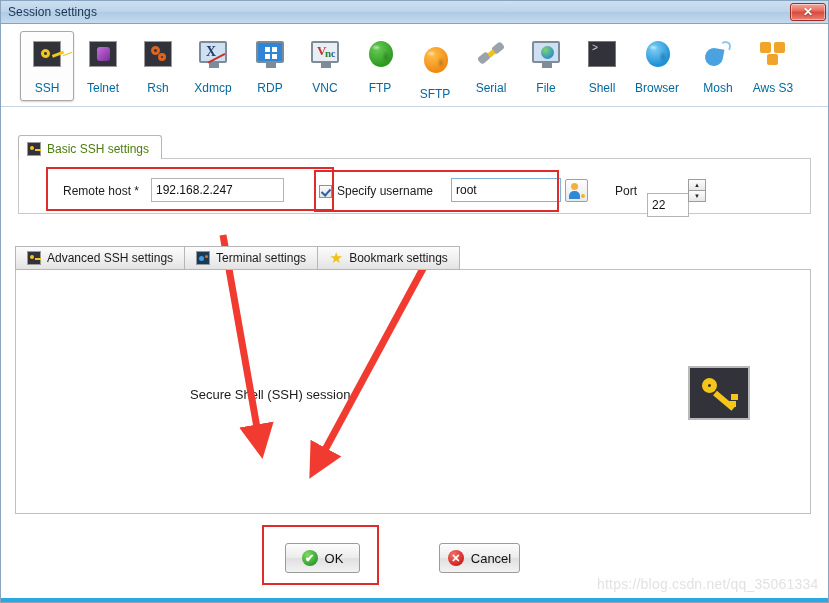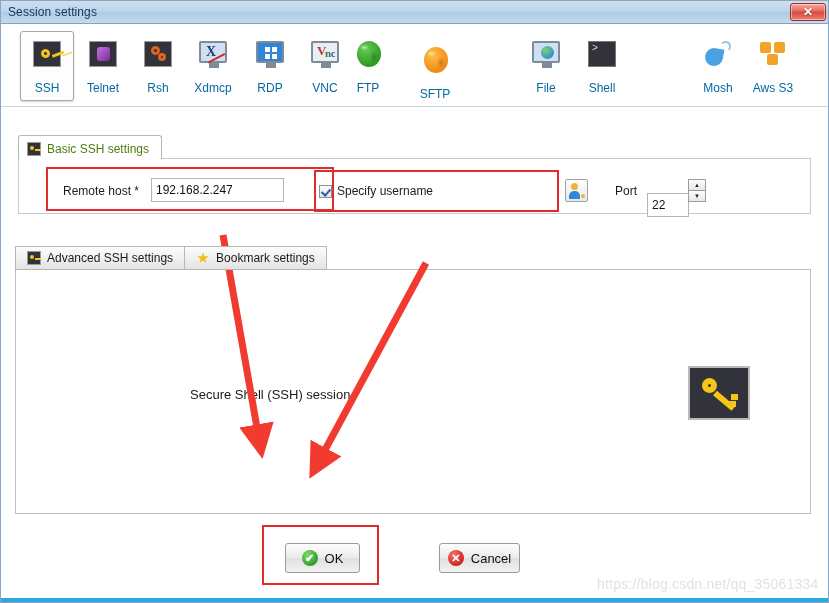--- a/index.html
+++ b/index.html
@@ -523,57 +523,73 @@
       <span class="ico">
         <span class="monitor" style="background:#e9eef5;">
           <span style="position:absolute;left:4px;top:0px;font-size:13px;font-weight:bold;color:#c4342a;font-family:'Liberation Serif',serif;line-height:16px;">V</span>
           <span style="position:absolute;left:12px;top:2px;font-size:11px;font-weight:bold;color:#2f7d2f;font-family:'Liberation Serif',serif;line-height:16px;">n</span>
           <span style="position:absolute;left:18px;top:4px;font-size:10px;font-weight:bold;color:#2560a8;font-family:'Liberation Serif',serif;line-height:14px;">c</span>
         </span>
       </span>
       <span class="lbl">VNC</span>
     </div>
 
-    <div class="proto" style="left:340px;text-align:right;">
+    <div class="proto" style="left:352px;text-align:right;">
       <span class="ico">
         <span class="globe">
             <span class="land"></span>
           </span>
       </span>
       <span class="lbl">FTP</span>
     </div>
 
     <div class="proto" style="left:407px;justify-content:flex-end;">
       <span class="ico">
         <span class="globe orange">
             <span class="land"></span>
           </span>
       </span>
       <span class="lbl">SFTP</span>
     </div>
 
+    <div class="proto" style="left:463px;">
+      <span class="ico">
+        <span style="position:absolute;left:3px;top:16px;width:12px;height:8px;background:#9aa3ab;border-radius:3px;transform:rotate(-40deg);"></span>
+        <span style="position:absolute;left:17px;top:6px;width:12px;height:8px;background:#9aa3ab;border-radius:3px;transform:rotate(-40deg);"></span>
+        <span style="position:absolute;left:13px;top:13px;width:7px;height:5px;background:#f2c017;transform:rotate(-40deg);"></span>
+      </span>
+      <span class="lbl">Serial</span>
+    </div>
 
     <div class="proto" style="left:518px;">
       <span class="ico">
         <span class="monitor" style="background:#cfe0f2;">
           <span style="position:absolute;left:7px;top:3px;width:13px;height:13px;border-radius:50%;background:radial-gradient(circle at 35% 30%,#7fd46b,#2b8fd0 75%);"></span>
         </span>
       </span>
       <span class="lbl">File</span>
     </div>
 
     <div class="proto" style="left:574px;">
       <span class="ico">
         <span class="sq-dark" style="border-color:#777;">
           <span style="position:absolute;left:3px;top:1px;color:#d8d8d8;font-size:10px;font-family:'Liberation Mono',monospace;">&gt;</span>
         </span>
       </span>
       <span class="lbl">Shell</span>
     </div>
 
+    <div class="proto" style="left:629px;">
+      <span class="ico">
+        <span class="globe blue">
+            <span class="land"></span>
+          </span>
+      </span>
+      <span class="lbl">Browser</span>
+    </div>
 
     <div class="proto" style="left:690px;">
       <span class="ico">
         <span style="position:absolute;left:3px;top:10px;width:18px;height:18px;border-radius:50% 0 50% 50%;background:#4aa3e0;transform:rotate(10deg);"></span>
         <span style="position:absolute;left:18px;top:3px;width:11px;height:11px;border:2px solid #8fc6ea;border-radius:50%;border-left-color:transparent;border-bottom-color:transparent;box-sizing:border-box;"></span>
       </span>
       <span class="lbl">Mosh</span>
     </div>
 
     <div class="proto" style="left:745px;">
@@ -593,40 +609,45 @@
     <span class="tlbl">Basic SSH settings</span>
   </div>
 
   <div id="basic-panel"></div>
 
   <div class="fld-label" style="left:62px; top:183px;">Remote host *</div>
   <div class="txtbox" style="left:150px; top:177px; width:133px; height:24px;" placeholder="">192.168.2.247</div>
 
   <div class="chk" style="left:318px; top:184px;"></div>
   <div class="fld-label" style="left:336px; top:183px;">Specify username</div>
+  <div class="txtbox focusbox" style="left:450px; top:177px; width:110px; height:24px;" placeholder="">root</div>
 
   <div id="user-key-btn">
     <span class="head"></span>
     <span class="body"></span>
     <span class="k"></span>
   </div>
 
   <div class="fld-label" style="left:614px; top:183px;">Port</div>
   <div class="txtbox" style="left:646px; top:192px; width:42px; height:24px;">22</div>
   <div id="port-spin">
     <div>▲</div>
     <div>▼</div>
   </div>
 
   <div id="subtabs">
     <div class="subtab">
       <span class="mini-dark">
           <span class="mini-key"></span>
         </span>
       <span>Advanced SSH settings</span>
+    </div>
+    <div class="subtab">
+      <span class="term-ico"></span>
+      <span>Terminal settings</span>
     </div>
     <div class="subtab">
       <span class="star-ico">★</span>
       <span>Bookmark settings</span>
     </div>
   </div>
 
   <div id="content-panel"></div>
   <div id="session-desc">Secure Shell (SSH) session</div>
   <div id="big-key">

